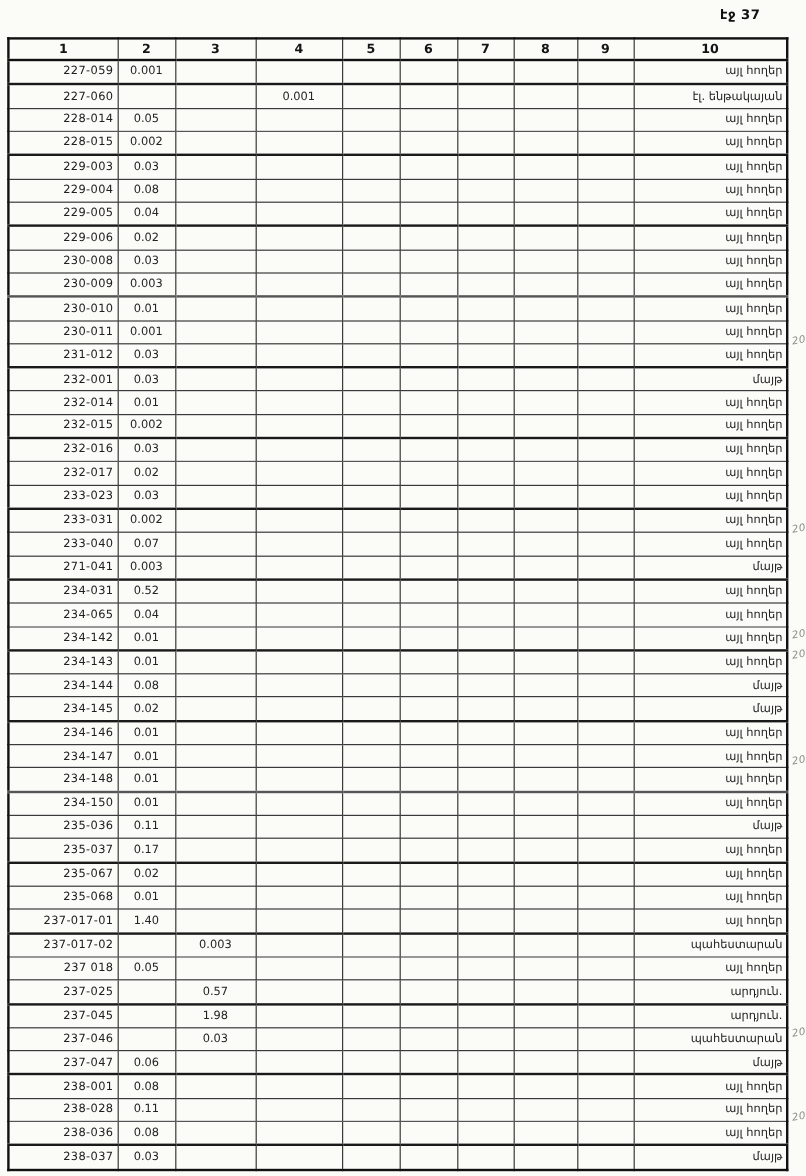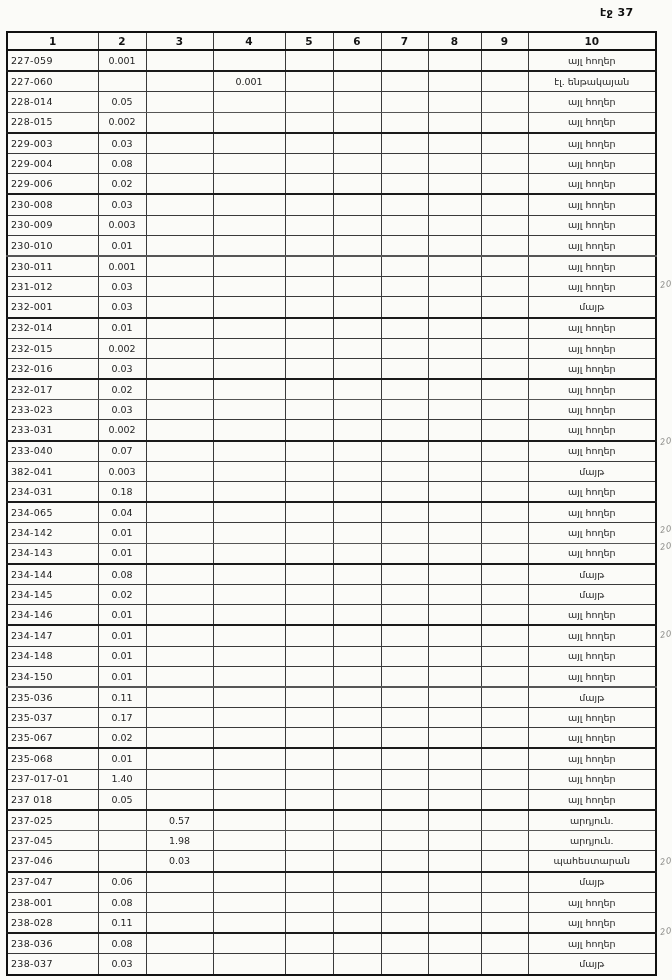--- a/index.html
+++ b/index.html
@@ -20,23 +20,23 @@
   table.doc th, table.doc td{
     border:1px solid #3a3a3a;padding:0 3px;white-space:nowrap;overflow:hidden;
     font-size:9.5px;line-height:1;height:17px;
   }
   table.doc th{
     font-size:10.5px;font-weight:600;text-align:center;height:16px;
     border-bottom:2px solid #111;color:#141414;
   }
   tbody tr:nth-child(3n+1) td{border-bottom-width:2px;border-bottom-color:#1a1a1a;}
   tbody tr:nth-child(7n+3) td{border-bottom-color:#555;}
-  td.c-id{text-align:left;padding-left:4px;letter-spacing:.3px;font-size:10px;color:#202020;}
+  td.c-id{text-align:right;padding-left:4px;letter-spacing:.3px;font-size:10px;color:#202020;}
   td.c-val{text-align:center;font-size:10px;color:#242424;}
-  td.c-use{text-align:center;padding-left:4px;font-size:9.5px;color:#232323;}
+  td.c-use{text-align:right;padding-left:4px;font-size:9.5px;color:#232323;}
   .mnote{
     position:absolute;left:660px;font-size:8.5px;color:#8d8d8a;font-style:italic;
     transform:rotate(-10deg);letter-spacing:.5px;
   }
 </style>
 </head>
 <body>
 
 <div class="page">
   <div class="page-label">էջ 37</div>
@@ -135,20 +135,32 @@
           <td class="c-val"></td>
           <td class="c-val"></td>
           <td class="c-val"></td>
           <td class="c-val"></td>
           <td class="c-val"></td>
           <td class="c-val"></td>
           <td class="c-val"></td>
           <td class="c-use">այլ հողեր</td>
         </tr>
         <tr>
+          <td class="c-id">229-005</td>
+          <td class="c-val">0.04</td>
+          <td class="c-val"></td>
+          <td class="c-val"></td>
+          <td class="c-val"></td>
+          <td class="c-val"></td>
+          <td class="c-val"></td>
+          <td class="c-val"></td>
+          <td class="c-val"></td>
+          <td class="c-use">այլ հողեր</td>
+        </tr>
+        <tr>
           <td class="c-id">229-006</td>
           <td class="c-val">0.02</td>
           <td class="c-val"></td>
           <td class="c-val"></td>
           <td class="c-val"></td>
           <td class="c-val"></td>
           <td class="c-val"></td>
           <td class="c-val"></td>
           <td class="c-val"></td>
           <td class="c-use">այլ հողեր</td>
@@ -303,34 +315,34 @@
           <td class="c-val"></td>
           <td class="c-val"></td>
           <td class="c-val"></td>
           <td class="c-val"></td>
           <td class="c-val"></td>
           <td class="c-val"></td>
           <td class="c-val"></td>
           <td class="c-use">այլ հողեր</td>
         </tr>
         <tr>
-          <td class="c-id">382-041</td>
+          <td class="c-id">271-041</td>
           <td class="c-val">0.003</td>
           <td class="c-val"></td>
           <td class="c-val"></td>
           <td class="c-val"></td>
           <td class="c-val"></td>
           <td class="c-val"></td>
           <td class="c-val"></td>
           <td class="c-val"></td>
           <td class="c-use">մայթ</td>
         </tr>
         <tr>
           <td class="c-id">234-031</td>
-          <td class="c-val">0.18</td>
+          <td class="c-val">0.52</td>
           <td class="c-val"></td>
           <td class="c-val"></td>
           <td class="c-val"></td>
           <td class="c-val"></td>
           <td class="c-val"></td>
           <td class="c-val"></td>
           <td class="c-val"></td>
           <td class="c-use">այլ հողեր</td>
         </tr>
         <tr>
@@ -493,20 +505,32 @@
           <td class="c-id">237-017-01</td>
           <td class="c-val">1.40</td>
           <td class="c-val"></td>
           <td class="c-val"></td>
           <td class="c-val"></td>
           <td class="c-val"></td>
           <td class="c-val"></td>
           <td class="c-val"></td>
           <td class="c-val"></td>
           <td class="c-use">այլ հողեր</td>
+        </tr>
+        <tr>
+          <td class="c-id">237-017-02</td>
+          <td class="c-val"></td>
+          <td class="c-val">0.003</td>
+          <td class="c-val"></td>
+          <td class="c-val"></td>
+          <td class="c-val"></td>
+          <td class="c-val"></td>
+          <td class="c-val"></td>
+          <td class="c-val"></td>
+          <td class="c-use">պահեստարան</td>
         </tr>
         <tr>
           <td class="c-id">237 018</td>
           <td class="c-val">0.05</td>
           <td class="c-val"></td>
           <td class="c-val"></td>
           <td class="c-val"></td>
           <td class="c-val"></td>
           <td class="c-val"></td>
           <td class="c-val"></td>

